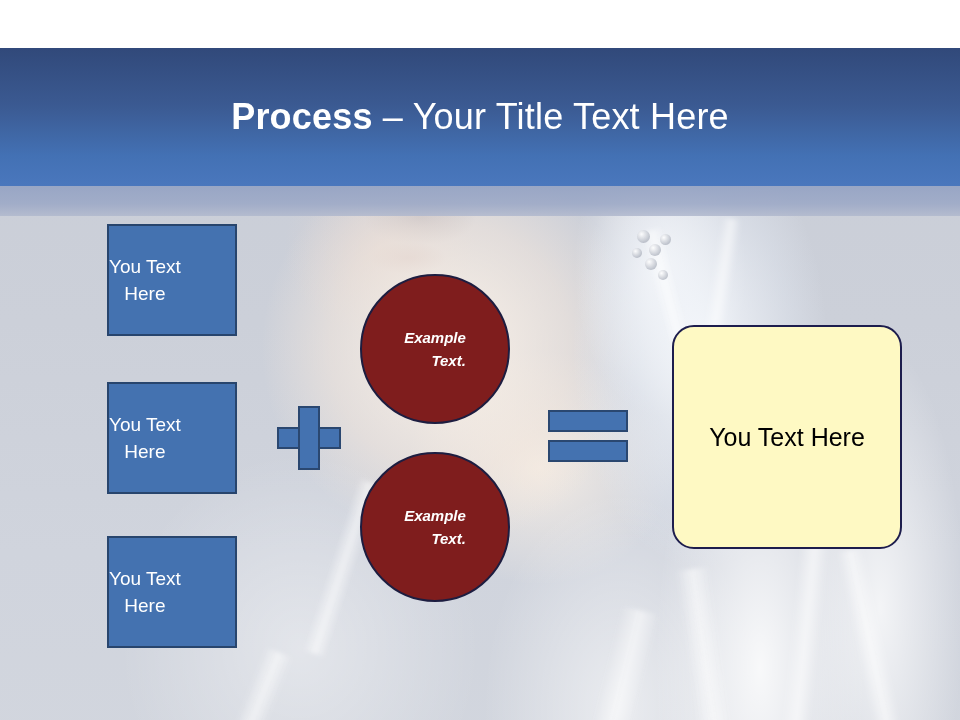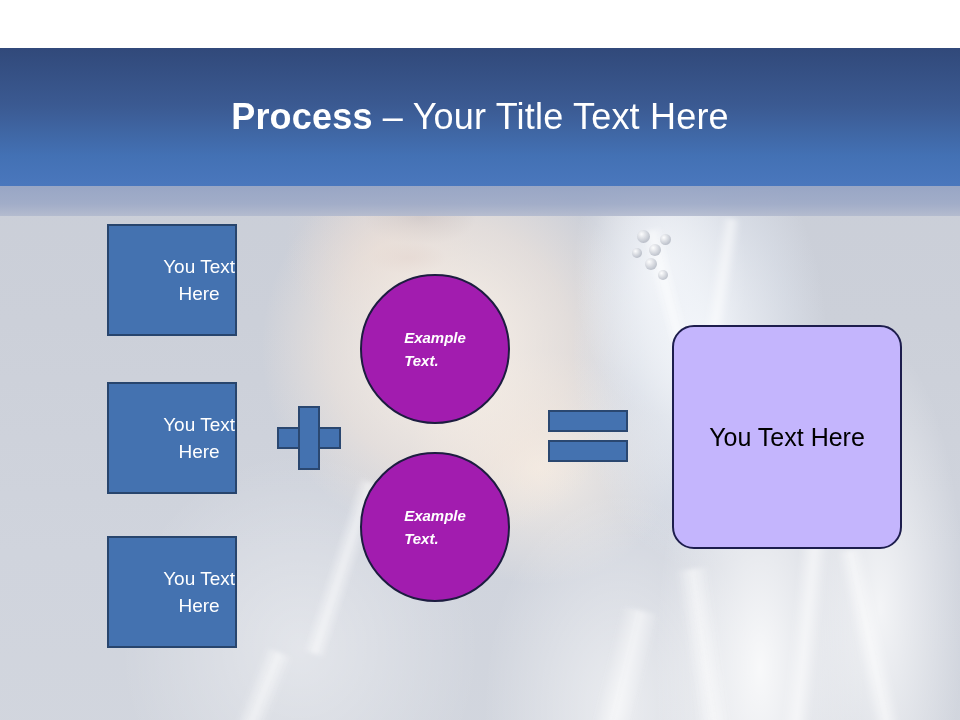--- a/index.html
+++ b/index.html
@@ -90,21 +90,21 @@
   
   .input-box {
     position: absolute;
     width: 130px;
     height: 112px;
     background: #4472b0;
     border: 2px solid #28456d;
     box-sizing: border-box;
     display: flex;
     align-items: center;
-    justify-content: flex-end;
+    justify-content: flex-start;
     color: #ffffff;
     font-size: 19px;
     line-height: 27px;
     text-align: center;
   }
   .input-box-1 { left: 107px; top: 176px; }
   .input-box-2 { left: 107px; top: 334px; }
   .input-box-3 { left: 107px; top: 488px; }
 
   
@@ -129,32 +129,32 @@
     width: 18px; height: 18px;
     background: #4472b0;
   }
 
   
   .circle {
     position: absolute;
     width: 150px;
     height: 150px;
     border-radius: 50%;
-    background: #a21caf;
+    background: #7f1d1d;
     border: 2px solid #1d1d40;
     box-sizing: border-box;
     display: flex;
     align-items: center;
     justify-content: center;
     color: #ffffff;
     font-size: 15px;
     line-height: 23px;
     font-weight: bold;
     font-style: italic;
-    text-align: left;
+    text-align: right;
   }
   .circle-1 { left: 360px; top: 226px; }
   .circle-2 { left: 360px; top: 404px; }
 
   
   .equals { position: absolute; left: 548px; top: 362px; width: 80px; height: 52px; }
   .equals-bar {
     position: absolute;
     left: 0;
     width: 80px;
@@ -166,21 +166,21 @@
   .equals-bar-top { top: 0; }
   .equals-bar-bottom { top: 30px; }
 
   
   .result-box {
     position: absolute;
     left: 672px;
     top: 277px;
     width: 230px;
     height: 224px;
-    background: #c4b5fd;
+    background: #fef9c3;
     border: 2px solid #1d1d4d;
     border-radius: 22px;
     box-sizing: border-box;
     display: flex;
     align-items: center;
     justify-content: center;
     color: #000000;
     font-size: 25px;
     line-height: 32px;
     text-align: center;

